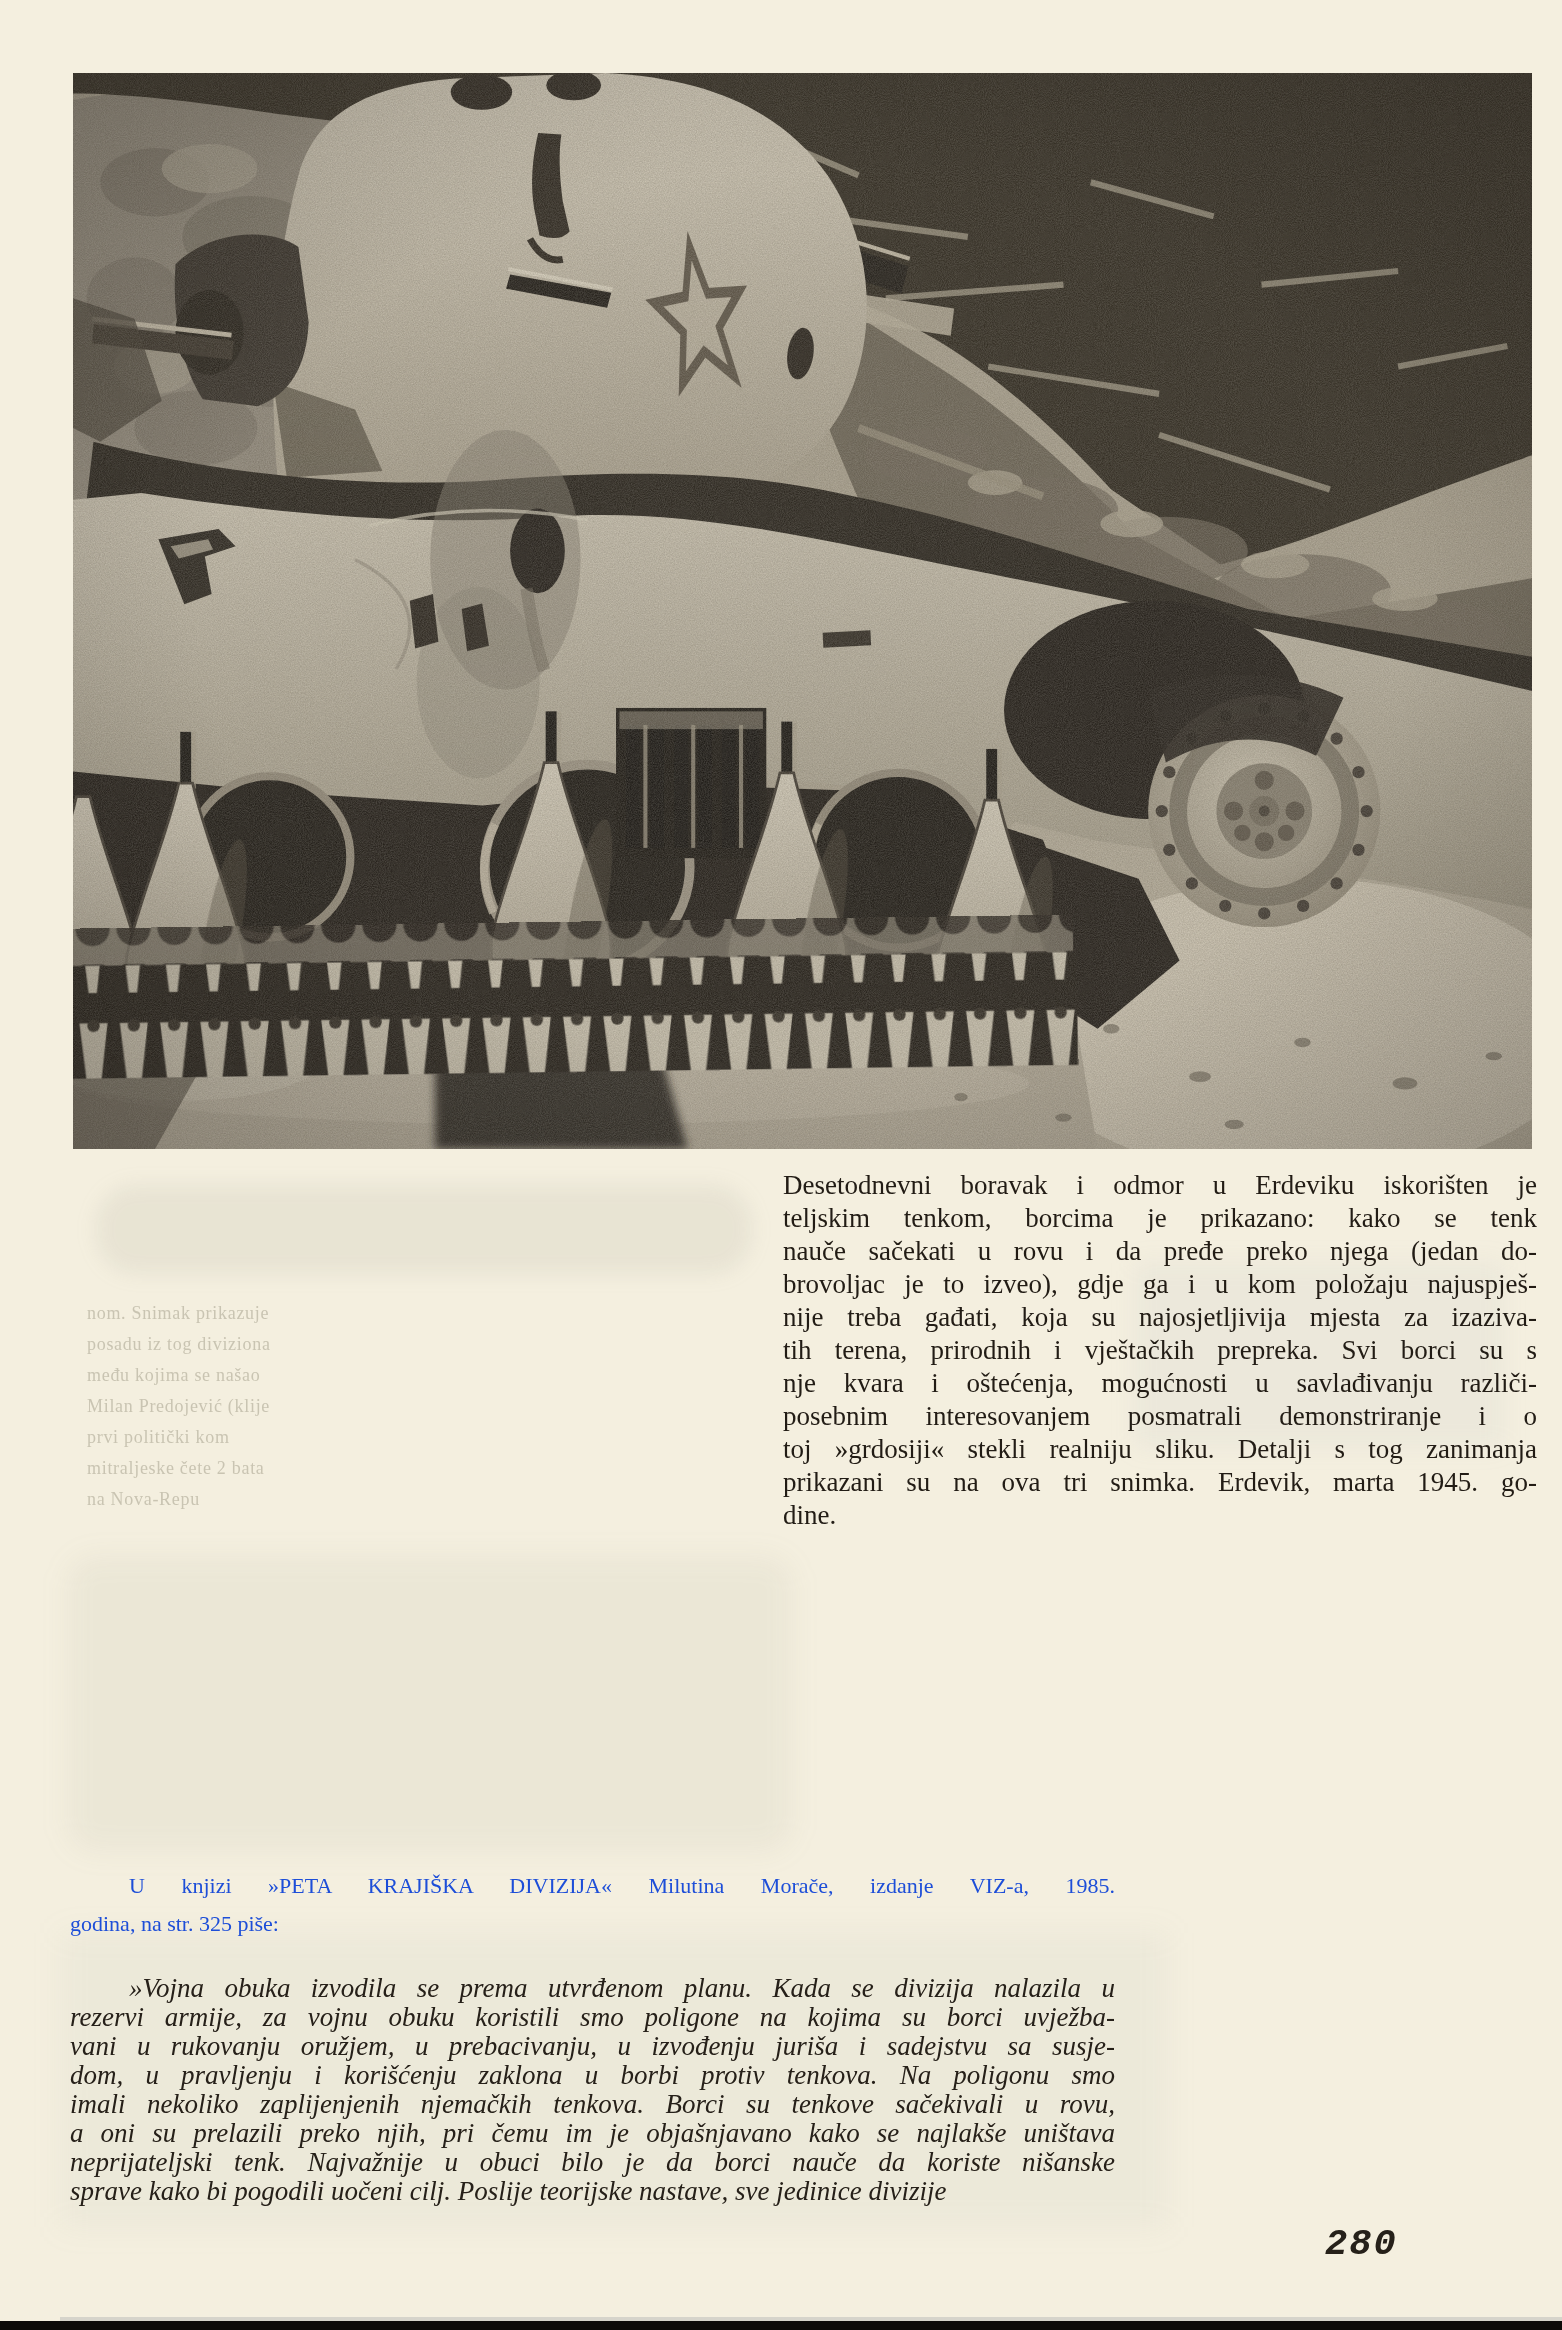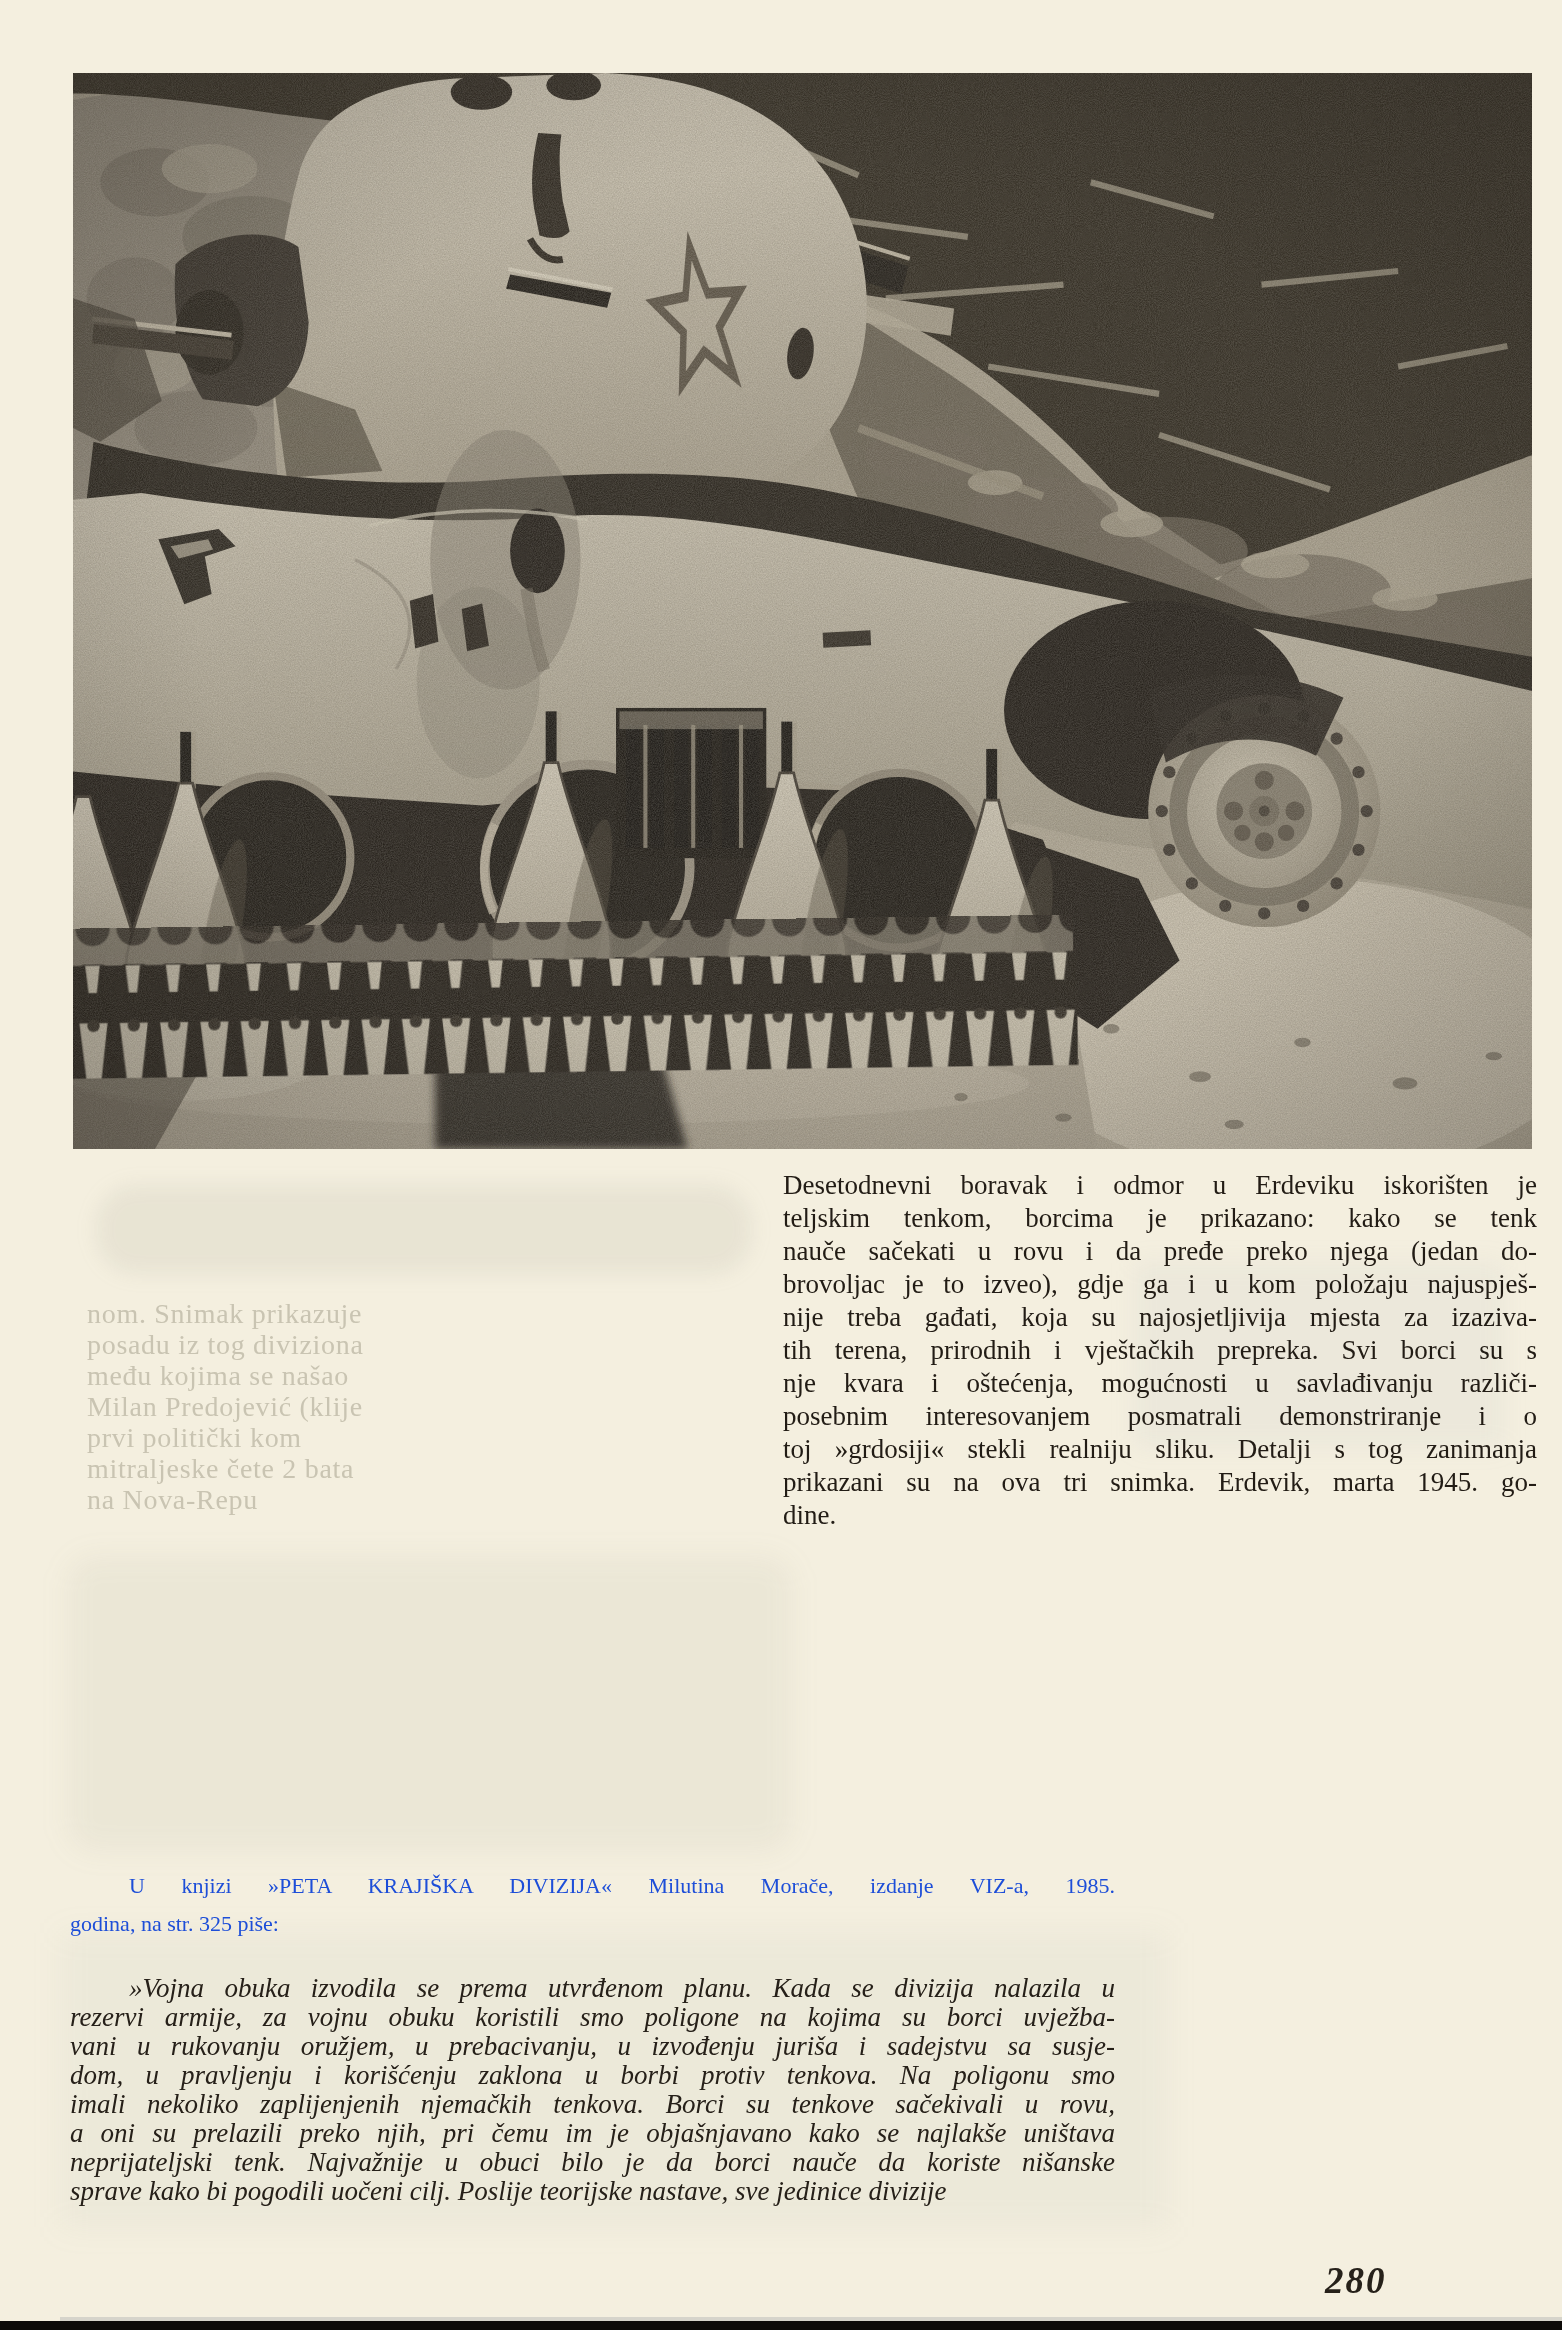--- a/index.html
+++ b/index.html
@@ -14,21 +14,21 @@
   
   .tint{position:absolute;pointer-events:none;}
   .tint-a{left:1134px;top:1263px;width:369px;height:184px;background:rgba(165,180,190,.10);filter:blur(12.3px);}
   .tint-b{left:61px;top:1933px;width:1106px;height:294px;background:rgba(150,160,150,.08);filter:blur(15px);}
   .tint-c{left:68px;top:1557px;width:724px;height:294px;background:rgba(140,135,118,.08);filter:blur(13.7px);border-radius:27px;}
   .tint-d{left:96px;top:1185px;width:656px;height:89px;background:rgba(150,145,128,.12);filter:blur(9.6px);border-radius:41px;}
 
   
   .ghost-block{
     position:absolute;left:87px;top:1298px;width:676px;
-    font-size:28px;line-height:31px;color:#c9c4b2;
+    font-size:18px;line-height:31px;color:#c9c4b2;
     filter:blur(0.5px);letter-spacing:0.7px;
   }
 
   
   .caption-block{
     position:absolute;left:783px;top:1169px;width:754px;
     font-size:27px;line-height:33px;color:#221c15;
   }
   
   .intro-block{
@@ -42,24 +42,23 @@
   }
   .quote-block div:first-child{text-indent:59px;margin-top:23px;}
 
   .jl{text-align:justify;text-align-last:justify;}
   .caption-block div:last-child,
   .intro-block div:last-child,
   .quote-block div:last-child{text-align:left;text-align-last:left;}
 
   .page-number{
     position:absolute;left:1325px;top:2223px;
-    font-family:Liberation Serif, serif;
+    font-family:Liberation Mono, monospace;
     font-style:italic;font-weight:600;font-size:37px;letter-spacing:2px;
     color:#26211a;
-    margin-top:36px;
   }
   .scan-line{position:absolute;left:60px;right:0;top:2317px;height:4.1px;background:#d6d4cb;}
   .scan-bar{position:absolute;left:0;right:0;top:2321px;height:9.6px;background:#0d0b09;}
 </style>
 </head>
 <body>
 
 <div class="page">
 
   <div class="photo-frame">

